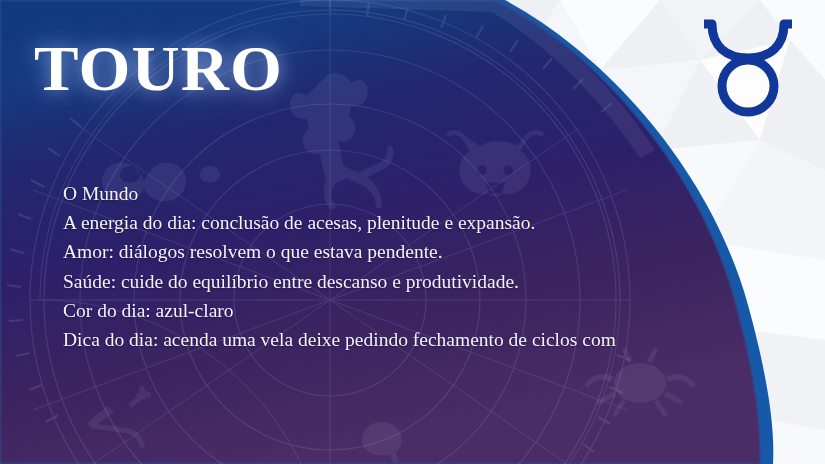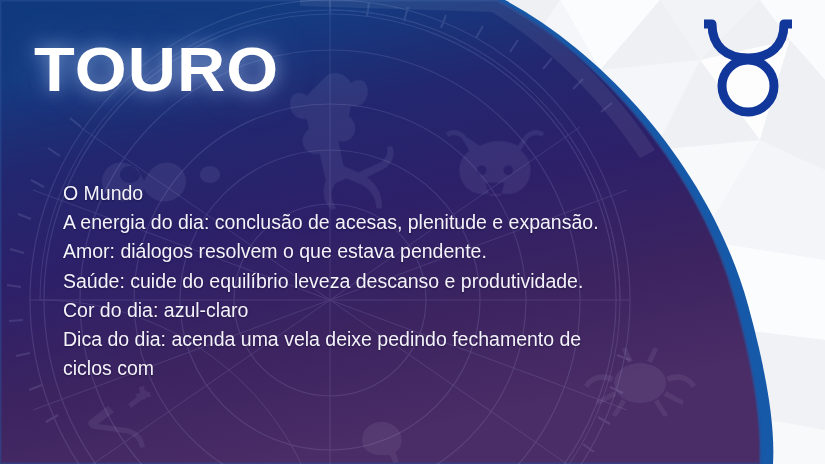--- a/index.html
+++ b/index.html
@@ -6,21 +6,21 @@
   html, body {
     margin: 0;
     padding: 0;
     background: #ffffff;
   }
   #card {
     position: relative;
     width: 825px;
     height: 464px;
     overflow: hidden;
-    font-family: Liberation Sans, sans-serif;
+    font-family: Liberation Serif, serif;
     background: #0f766e;
   }
 
   
   .bg-poly {
     position: absolute;
     inset: 0;
     background: #eef0f4;
   }
   .bg-poly svg { display: block; width: 100%; height: 100%; }
@@ -254,21 +254,21 @@
       </g>
     </svg>
   </div>
 
   <div class="title">TOURO</div>
 
   <div class="body-copy">
     <p>O Mundo</p>
     <p>A energia do dia: conclusão de acesas, plenitude e expansão.</p>
     <p>Amor: diálogos resolvem o que estava pendente.</p>
-    <p>Saúde: cuide do equilíbrio leveza descanso e produtividade.</p>
+    <p>Saúde: cuide do equilíbrio entre descanso e produtividade.</p>
     <p>Cor do dia: azul-claro</p>
     <p>Dica do dia: acenda uma vela deixe pedindo fechamento de ciclos com</p>
   </div>
 
   <div class="glyph">
     <svg viewBox="0 0 108 108" aria-hidden="true">
       <g fill="none" stroke="#11379a" stroke-width="9" stroke-linecap="butt" stroke-linejoin="round">
 
         <path d="M10,10 L18,10 C18,32 32,44 54,44"></path>
 

